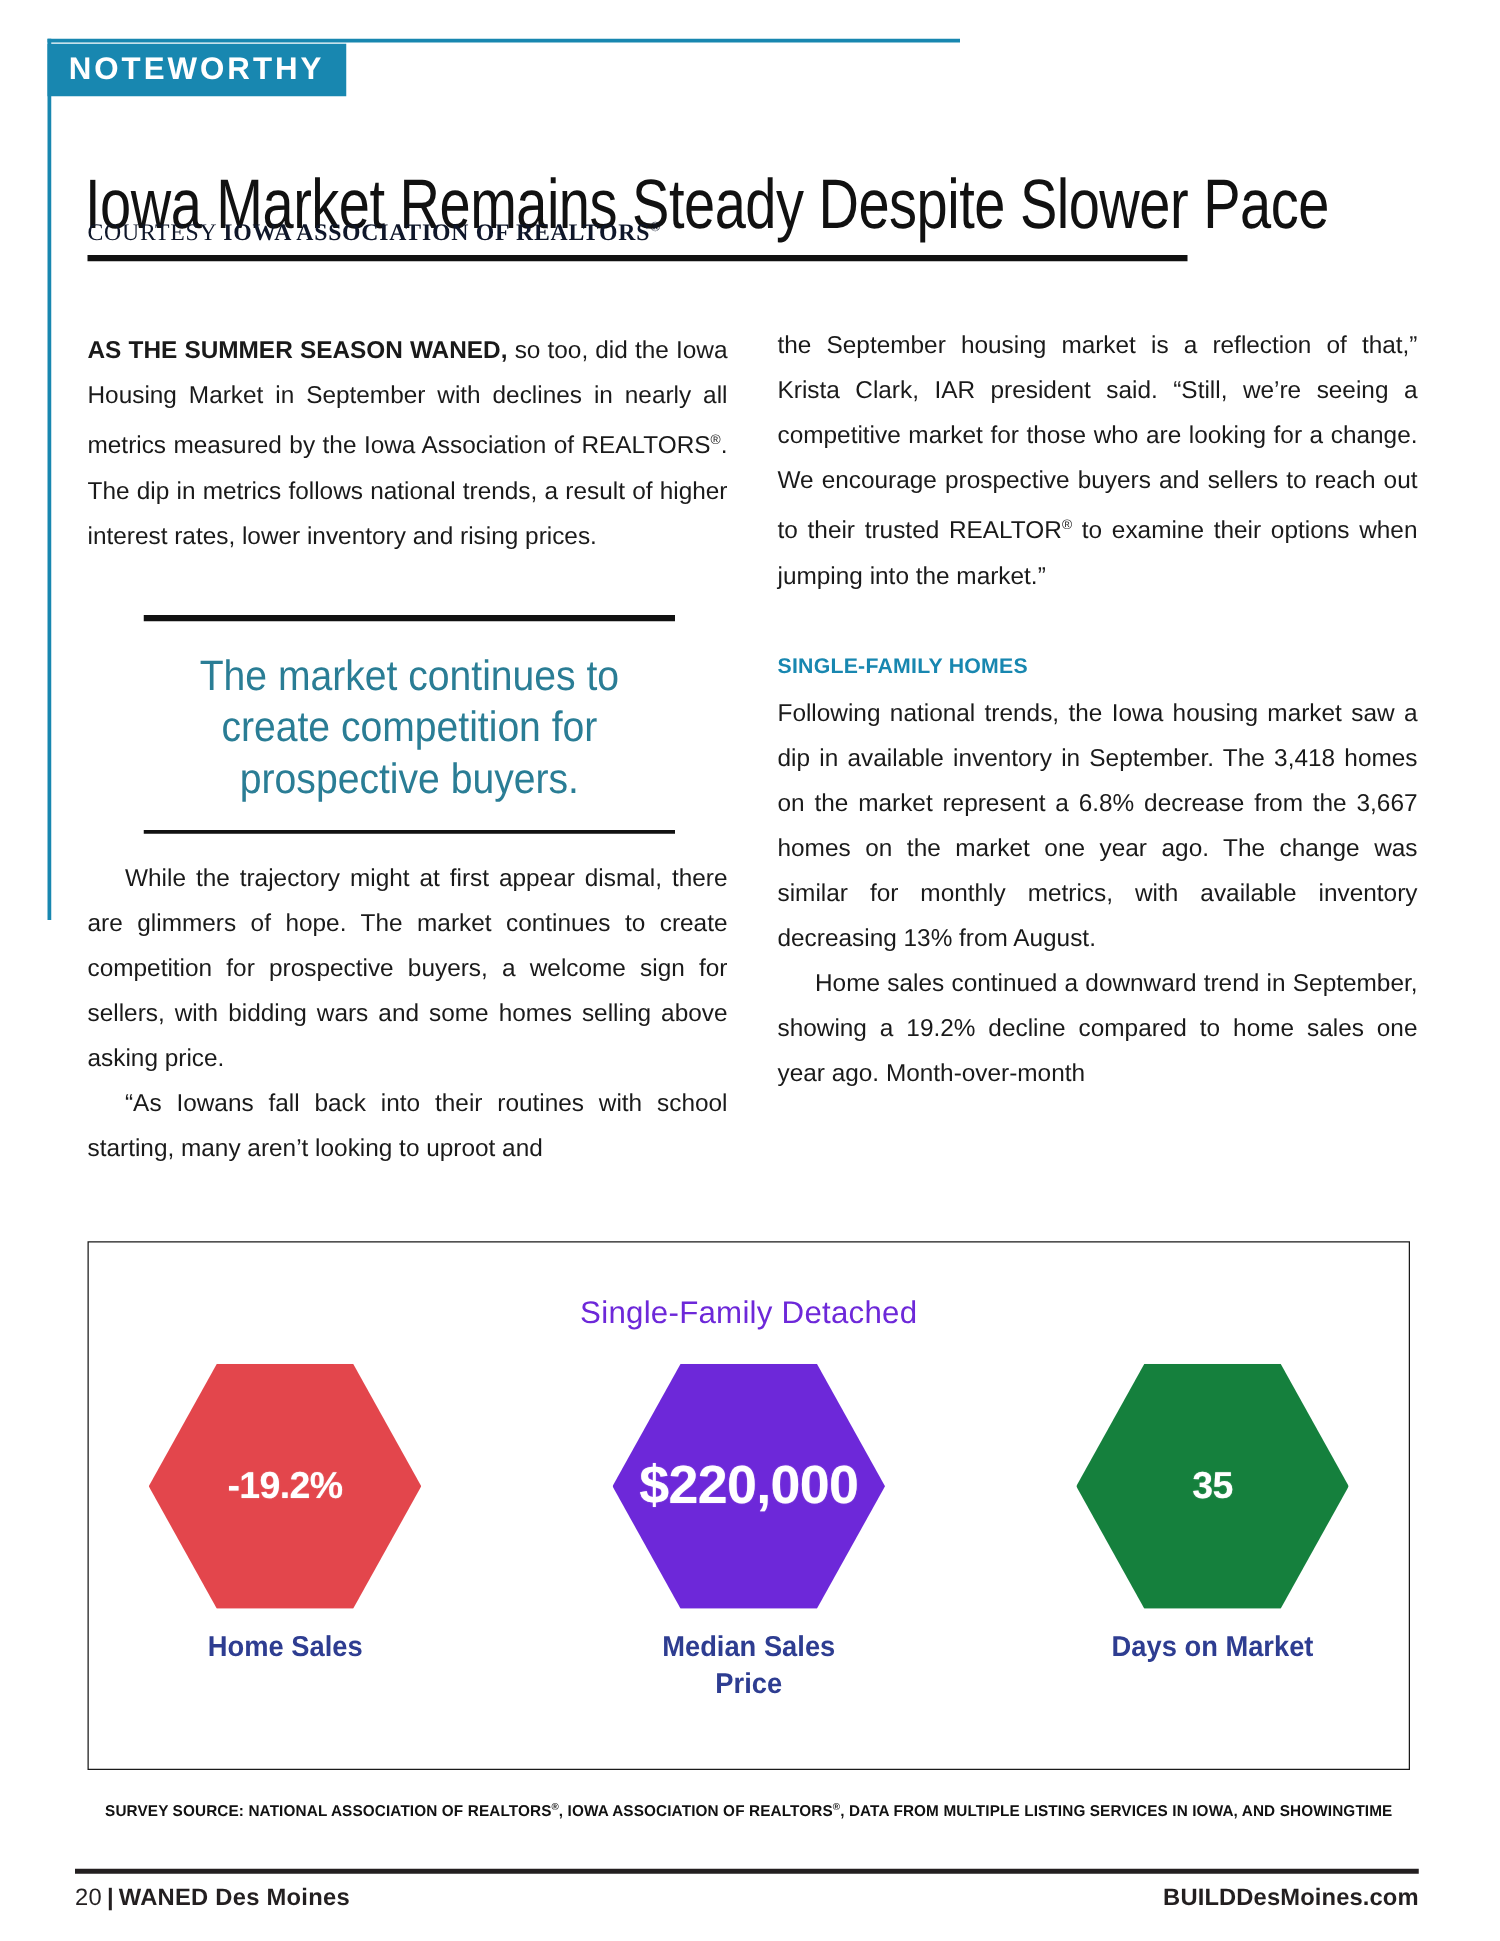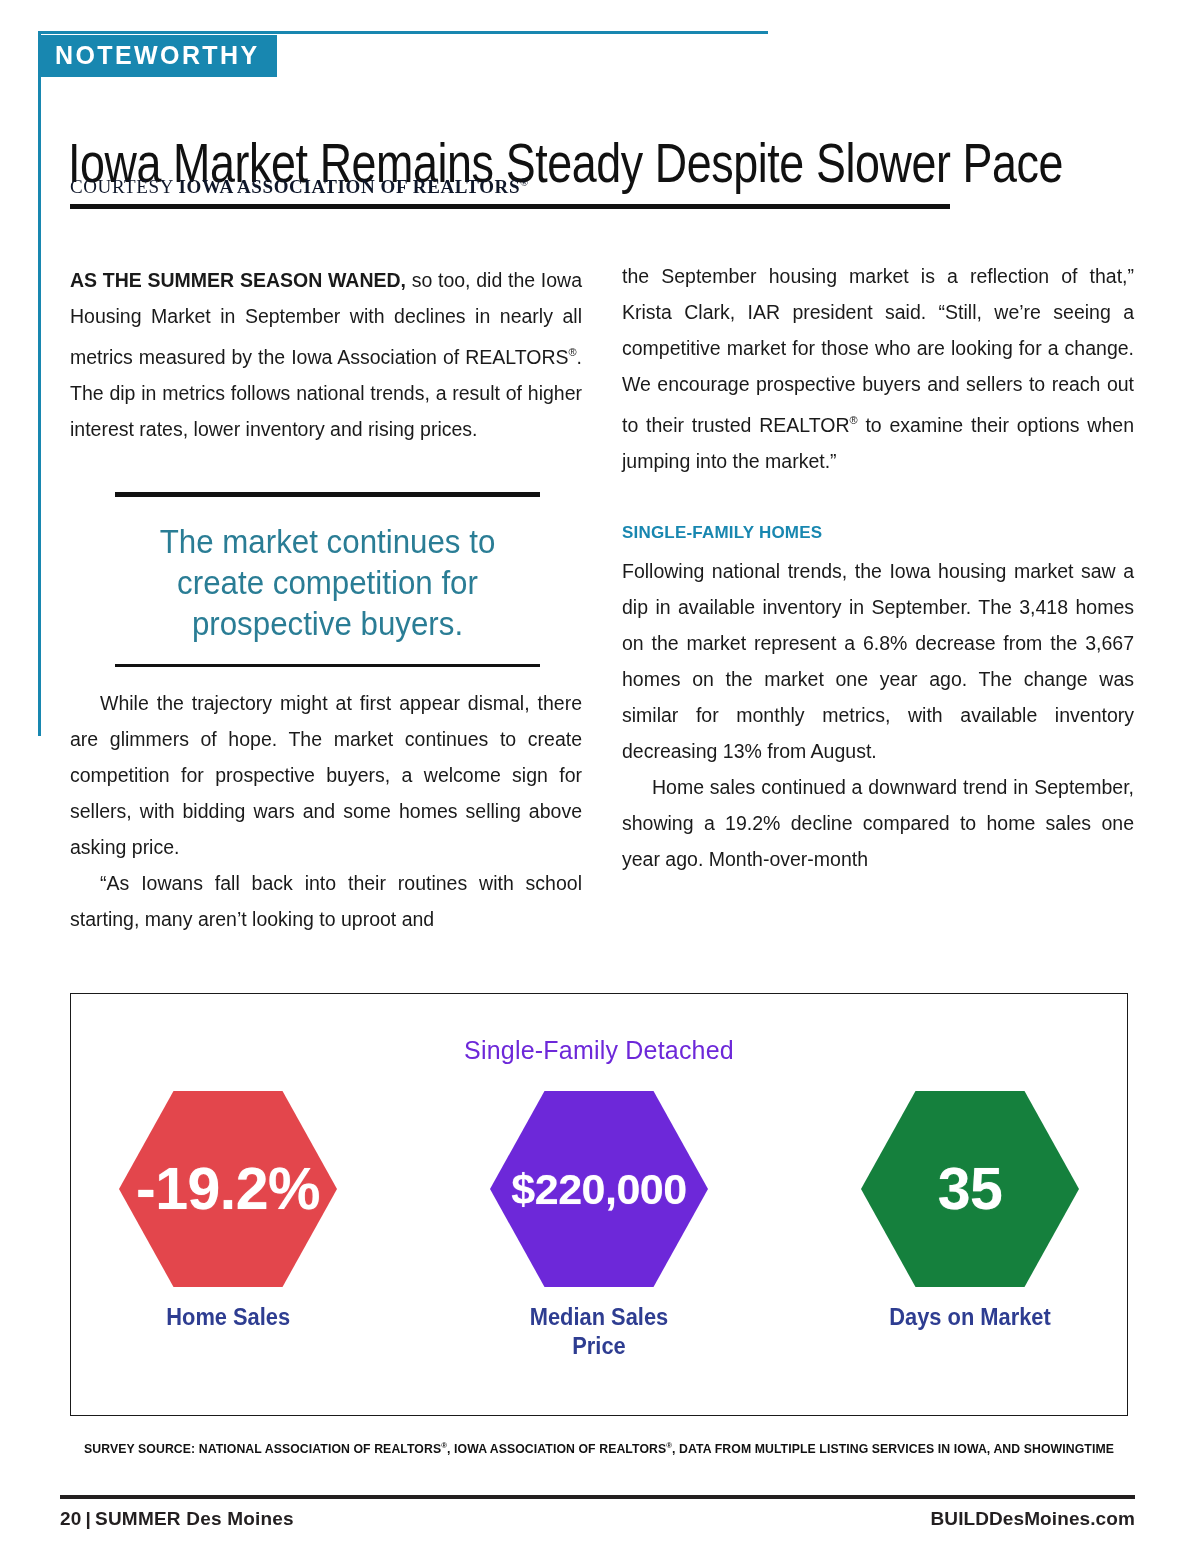--- a/index.html
+++ b/index.html
@@ -185,21 +185,21 @@
     align-items: center;
     justify-content: center;
   }
   .hex-value {
     position: absolute;
     left: 50%;
     top: 50%;
     transform: translate(-50%, -50%);
     color: #ffffff;
     font-weight: bold;
-    font-size: 59px;
+    font-size: 30px;
     line-height: 1;
     white-space: nowrap;
     letter-spacing: -0.5px;
     text-shadow: 0 0 1px rgba(255,255,255,0.5);
   }
   .hex-value.wide { font-size: 43px; }
   .hex-label {
     margin-top: 16px;
     text-align: center;
     color: #2e3d91;
@@ -241,21 +241,21 @@
     top: 1508px;
     width: 1075px;
     display: flex;
     justify-content: space-between;
     align-items: baseline;
     font-family: "Liberation Sans Narrow", "Liberation Sans", sans-serif;
     font-size: 19px;
     color: #231f20;
   }
   .footer-left { font-weight: bold; letter-spacing: 0.2px; }
-  .footer-left .pg { font-weight: bold; }
+  .footer-left .pg { font-weight: normal; }
   .footer-left .sep { font-weight: bold; margin: 0 4px; }
   .footer-left .brand { font-weight: bold; }
   .footer-left .pub { font-weight: bold; }
   .footer-right { font-weight: bold; letter-spacing: 0.1px; }
 </style>
 </head>
 <body>
 
 <div id="page">
 
@@ -323,17 +323,17 @@
         <div class="hex-label">Days on Market</div>
       </div>
 
     </div>
   </div>
 
   <div class="source-line"><span>SURVEY SOURCE: NATIONAL ASSOCIATION OF REALTORS</span><span class="reg">®</span><span>, IOWA ASSOCIATION OF REALTORS</span><span class="reg">®</span><span>, DATA FROM MULTIPLE LISTING SERVICES IN IOWA, AND SHOWINGTIME</span></div>
 
   <div class="footer-rule"></div>
   <div class="footer">
-    <div class="footer-left"><span class="pg">20</span><span class="sep">|</span><span class="brand">SUMMER</span><span class="pub"> Des Moines</span></div>
+    <div class="footer-left"><span class="pg">20</span><span class="sep">|</span><span class="brand">WANED</span><span class="pub"> Des Moines</span></div>
     <div class="footer-right">BUILDDesMoines.com</div>
   </div>
 
 </div>
 
 </body></html>

